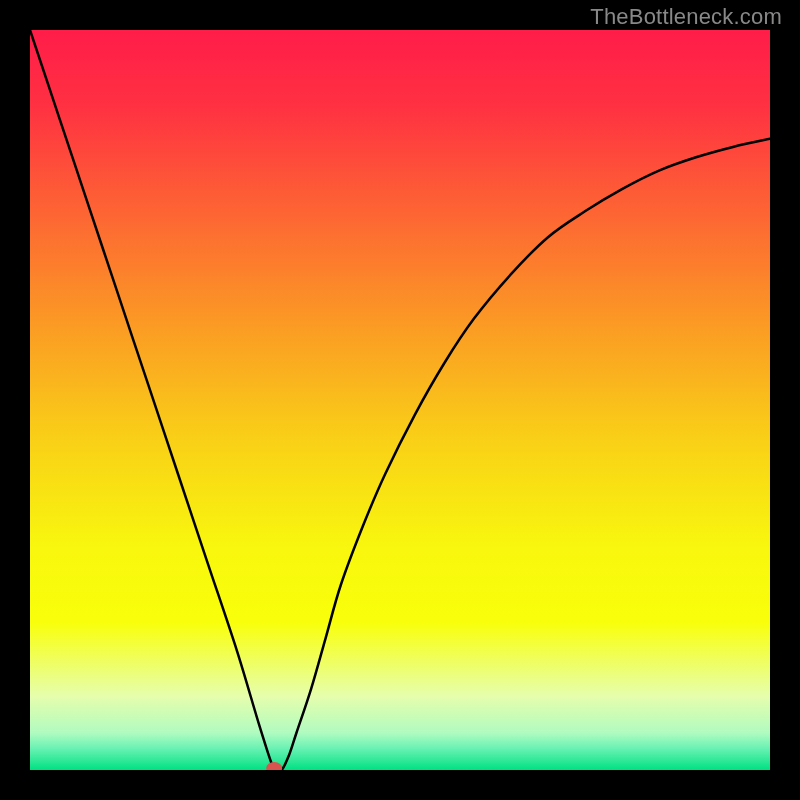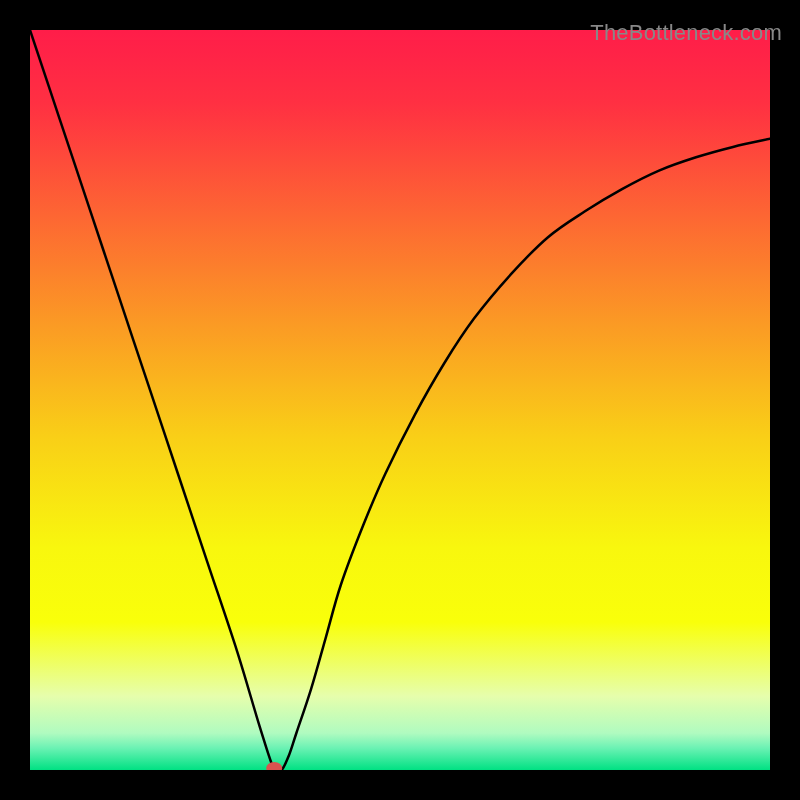--- a/index.html
+++ b/index.html
@@ -12,21 +12,21 @@
     font-family: Arial, Helvetica, sans-serif;
   }
   .outer {
     position: relative;
     width: 800px;
     height: 800px;
     background: #000;
   }
   .watermark {
     position: absolute;
-    top: 20px;
+    top: 4px;
     right: 18px;
     color: #888;
     font-size: 22px;
     font-weight: 400;
     letter-spacing: 0.2px;
     z-index: 5;
   }
   .plot-wrap {
     position: absolute;
     left: 30px;

